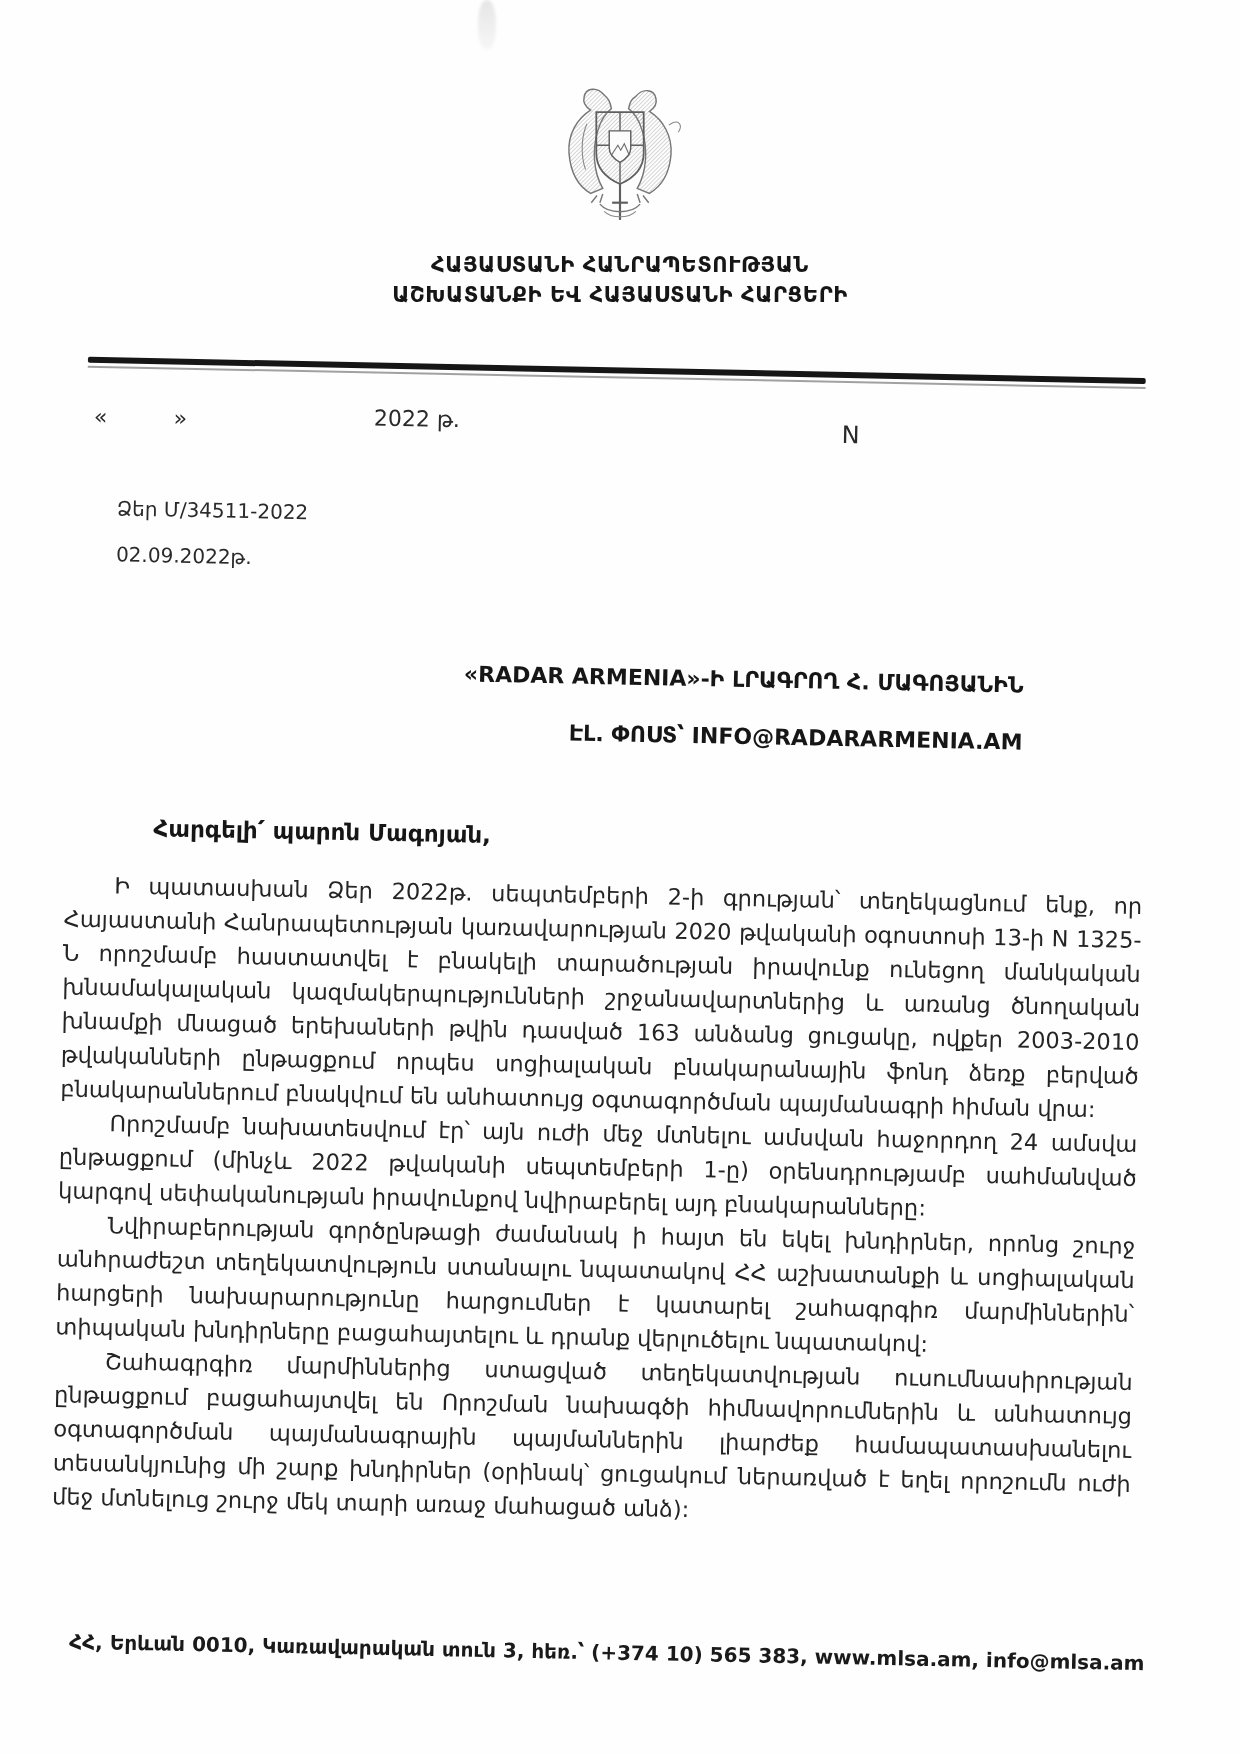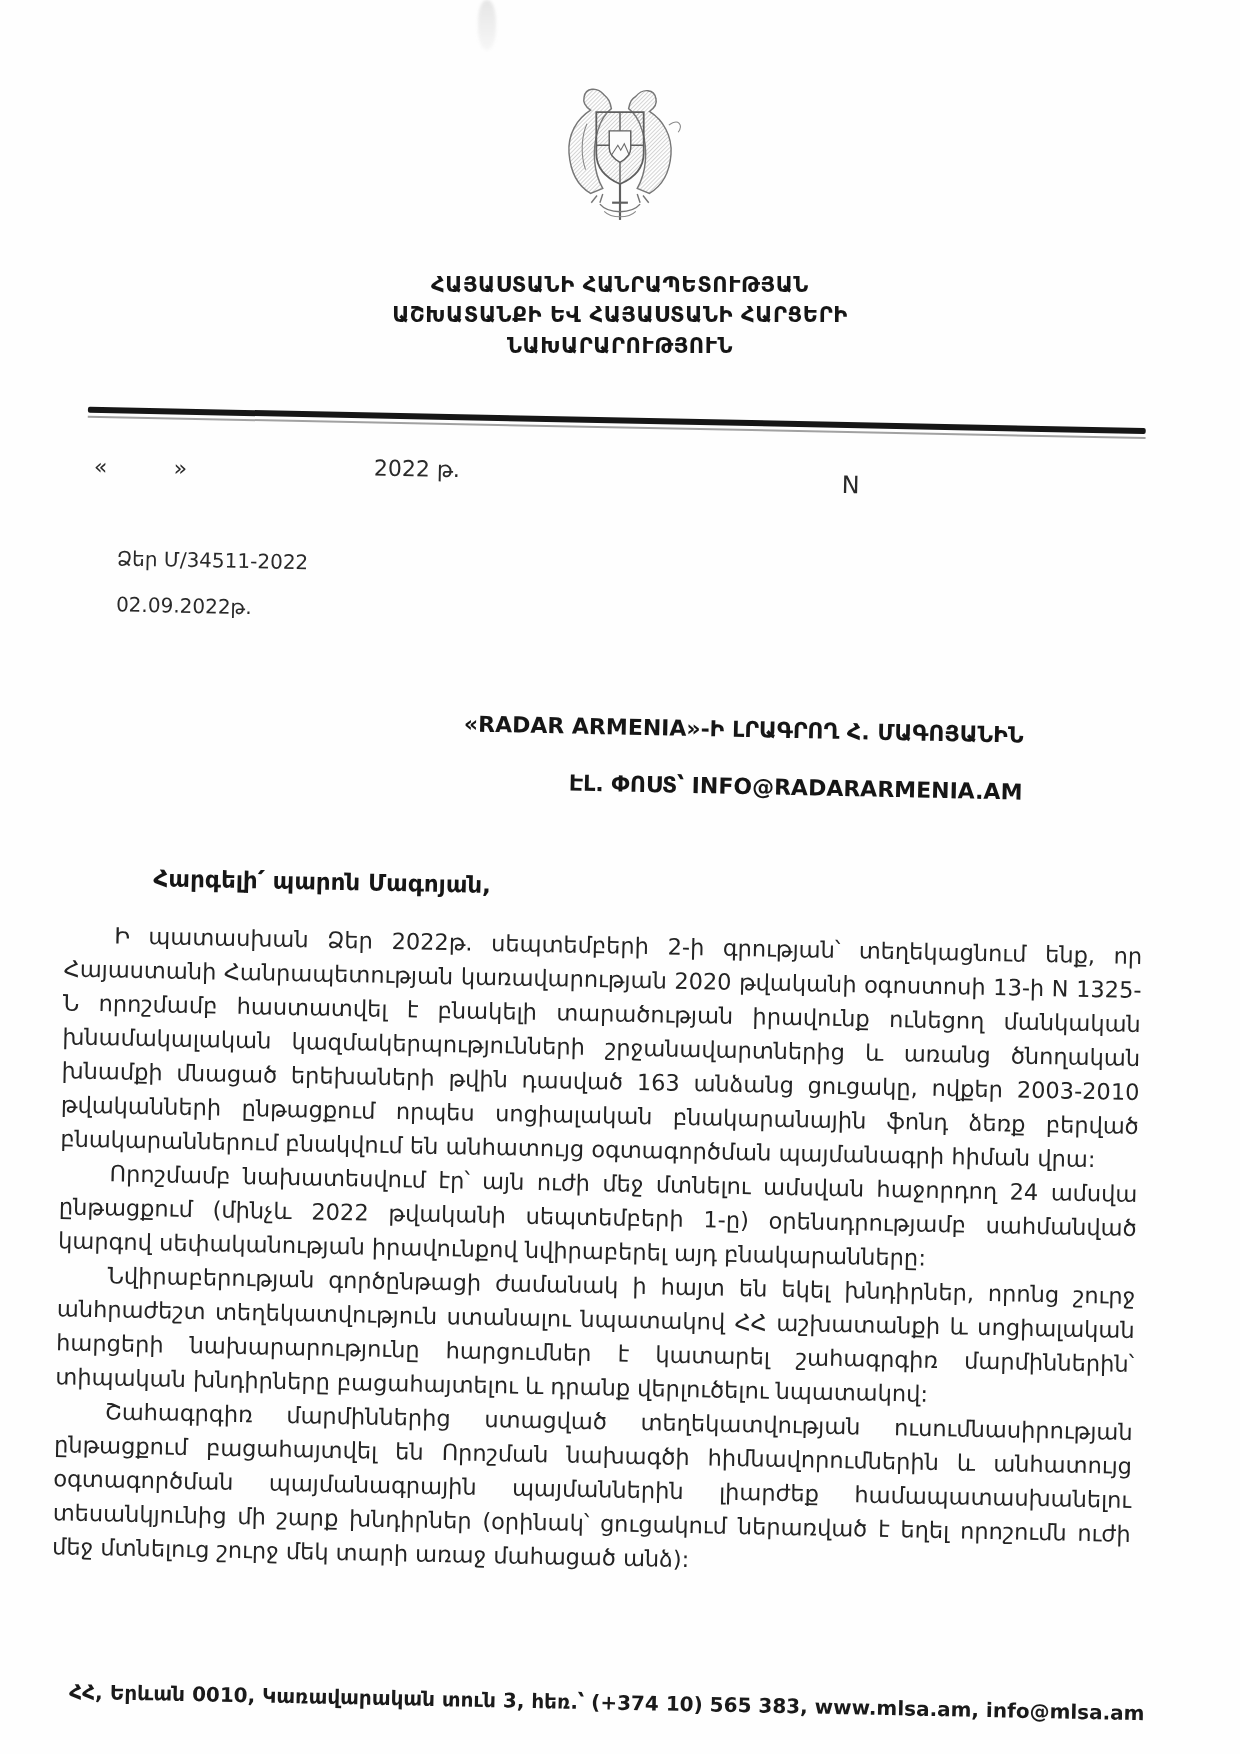--- a/index.html
+++ b/index.html
@@ -17,21 +17,21 @@
   .smudge {
     position:absolute; left:478px; top:0;
     width:18px; height:50px;
     background:linear-gradient(#c9c9c9,#efefef);
     border-radius:45%;
     opacity:.45; filter:blur(1.5px);
   }
   .header { text-align:center; padding-top:72px; }
   .emblem { display:inline-block; }
   .ministry {
-    margin-top:26px;
+    margin-top:6px;
     font-weight:bold;
     font-size:21px;
     line-height:1.45;
     letter-spacing:.6px;
     color:#161616;
   }
   
   .tilt {
     margin-top:44px;
     transform:rotate(1.15deg);
@@ -110,21 +110,20 @@
 
         <line x1="110" y1="142" x2="110" y2="194" stroke="#5f5f5f" stroke-width="3"></line>
         <line x1="99" y1="170" x2="121" y2="170" stroke="#5f5f5f" stroke-width="3"></line>
         <path d="M82,172 C94,186 126,186 138,172" fill="none" stroke="#777" stroke-width="2"></path>
         <path d="M88,182 C98,192 122,192 132,182" fill="none" stroke="#8a8a8a" stroke-width="1.5"></path>
       </svg>
     </span>
     <div class="ministry">
       <div>ՀԱՅԱՍՏԱՆԻ ՀԱՆՐԱՊԵՏՈՒԹՅԱՆ</div>
       <div>ԱՇԽԱՏԱՆՔԻ ԵՎ ՀԱՅԱՍՏԱՆԻ ՀԱՐՑԵՐԻ</div>
-      <div>ՆԱԽԱՐԱՐՈՒԹՅՈՒՆ</div>
     </div>
   </div>
 
   <div class="tilt">
 
     <div class="rule-wrap">
       <div class="rule"></div>
       <div class="rule-thin"></div>
     </div>
 

